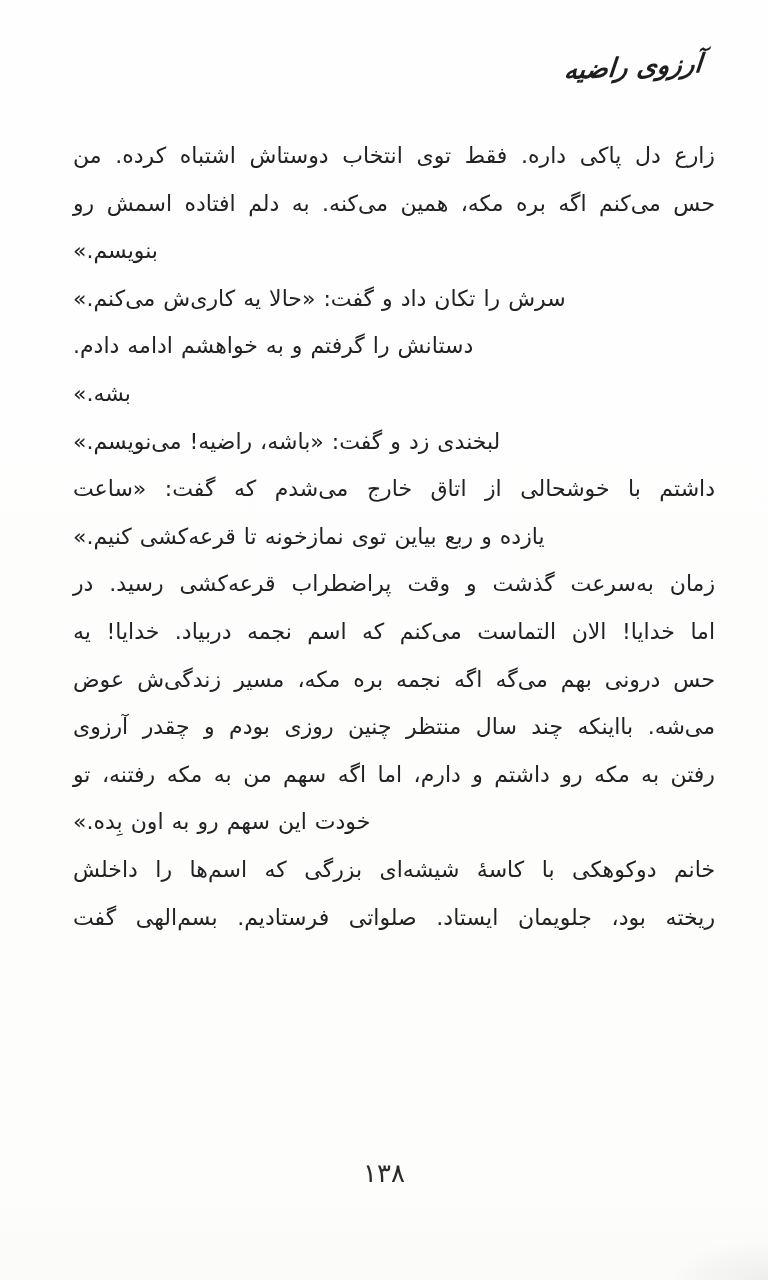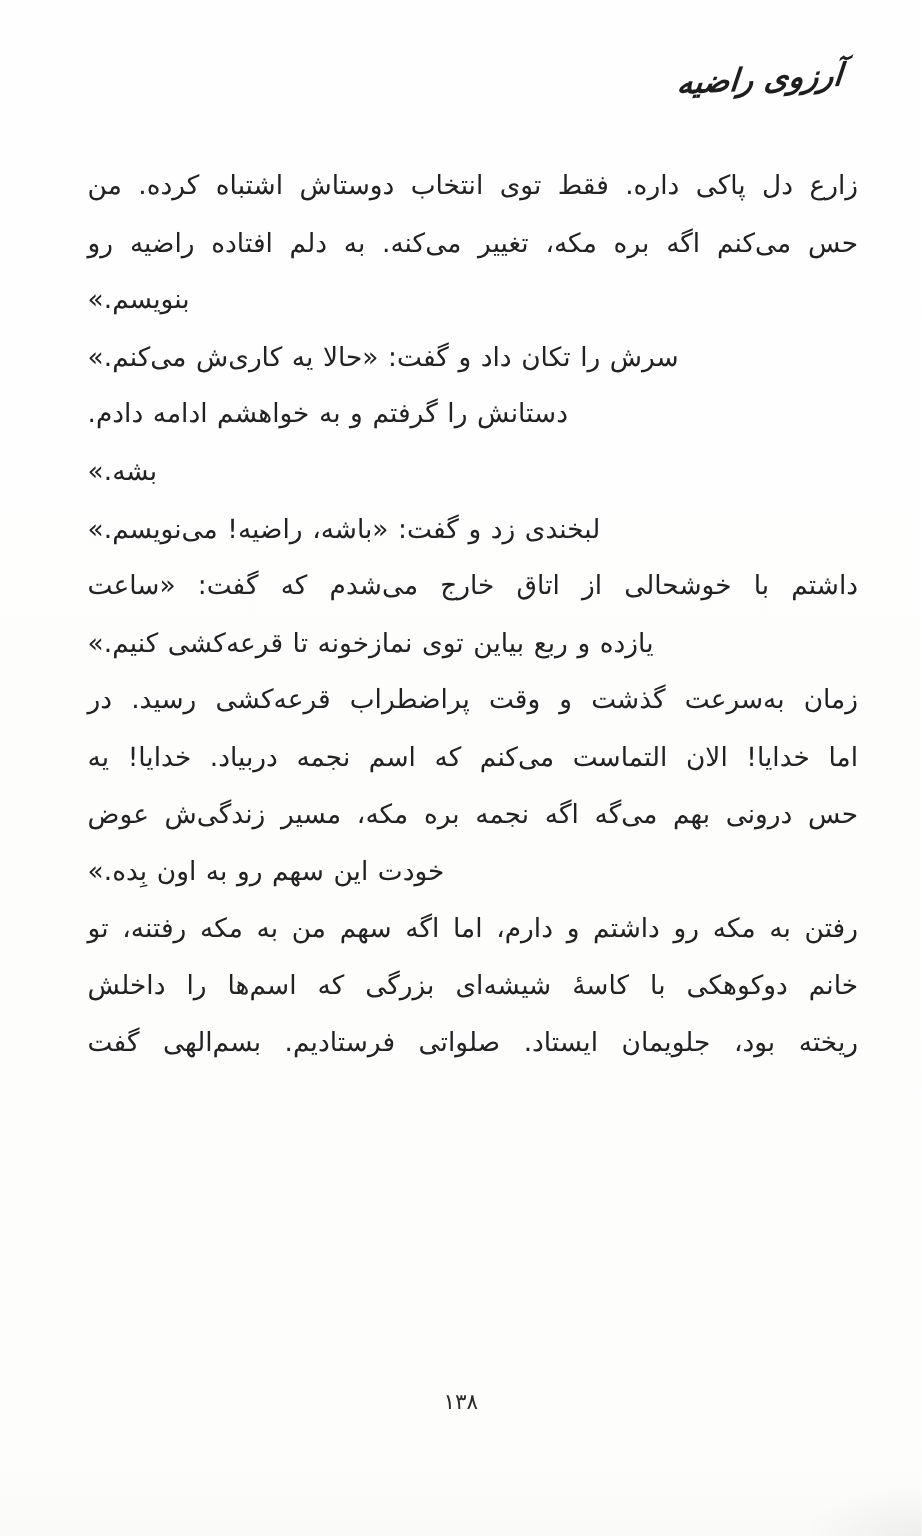--- a/index.html
+++ b/index.html
@@ -49,46 +49,47 @@
     white-space: normal;
     text-align: justify;
     text-align-last: justify;
     text-justify: inter-word;
   }
   .page-number {
     position: absolute;
     top: 1158px;
     left: 0; right: 0;
     text-align: center;
-    font-size: 18px;
+    font-size: 26px;
     color: #2a2a2a;
     letter-spacing: 2px;
   }
 </style>
 </head>
 <body>
 
 <div class="page">
 
   <div class="running-head">آرزوی راضیه</div>
 
   <div class="text-block">
       <div class="line full">زارع دل پاکی داره. فقط توی انتخاب دوستاش اشتباه کرده. من</div>
-      <div class="line full">حس می‌کنم اگه بره مکه، تغییر می‌کنه. به دلم افتاده راضیه رو</div>
+      <div class="line full">حس می‌کنم اگه بره مکه، همین می‌کنه. به دلم افتاده اسمش رو</div>
       <div class="line">بنویسم.»</div>
       <div class="line">سرش را تکان داد و گفت: «حالا یه کاری‌ش می‌کنم.»</div>
       <div class="line">دستانش را گرفتم و به خواهشم ادامه دادم.</div>
       <div class="line">بشه.»</div>
       <div class="line">لبخندی زد و گفت: «باشه، راضیه! می‌نویسم.»</div>
       <div class="line full">داشتم با خوشحالی از اتاق خارج می‌شدم که گفت: «ساعت</div>
       <div class="line">یازده و ربع بیاین توی نمازخونه تا قرعه‌کشی کنیم.»</div>
       <div class="line full">زمان به‌سرعت گذشت و وقت پراضطراب قرعه‌کشی رسید. در</div>
       <div class="line full">اما خدایا! الان التماست می‌کنم که اسم نجمه دربیاد. خدایا! یه</div>
       <div class="line full">حس درونی بهم می‌گه اگه نجمه بره مکه، مسیر زندگی‌ش عوض</div>
+      <div class="line full">می‌شه. بااینکه چند سال منتظر چنین روزی بودم و چقدر آرزوی</div>
+      <div class="line full">رفتن به مکه رو داشتم و دارم، اما اگه سهم من به مکه رفتنه، تو</div>
       <div class="line">خودت این سهم رو به اون بِده.»</div>
-      <div class="line full">رفتن به مکه رو داشتم و دارم، اما اگه سهم من به مکه رفتنه، تو</div>
       <div class="line full">خانم دوکوهکی با کاسهٔ شیشه‌ای بزرگی که اسم‌ها را داخلش</div>
       <div class="line full">ریخته بود، جلویمان ایستاد. صلواتی فرستادیم. بسم‌الهی گفت</div>
     </div>
 
   <div class="page-number">۱۳۸</div>
 
 </div>
 
 </body></html>

